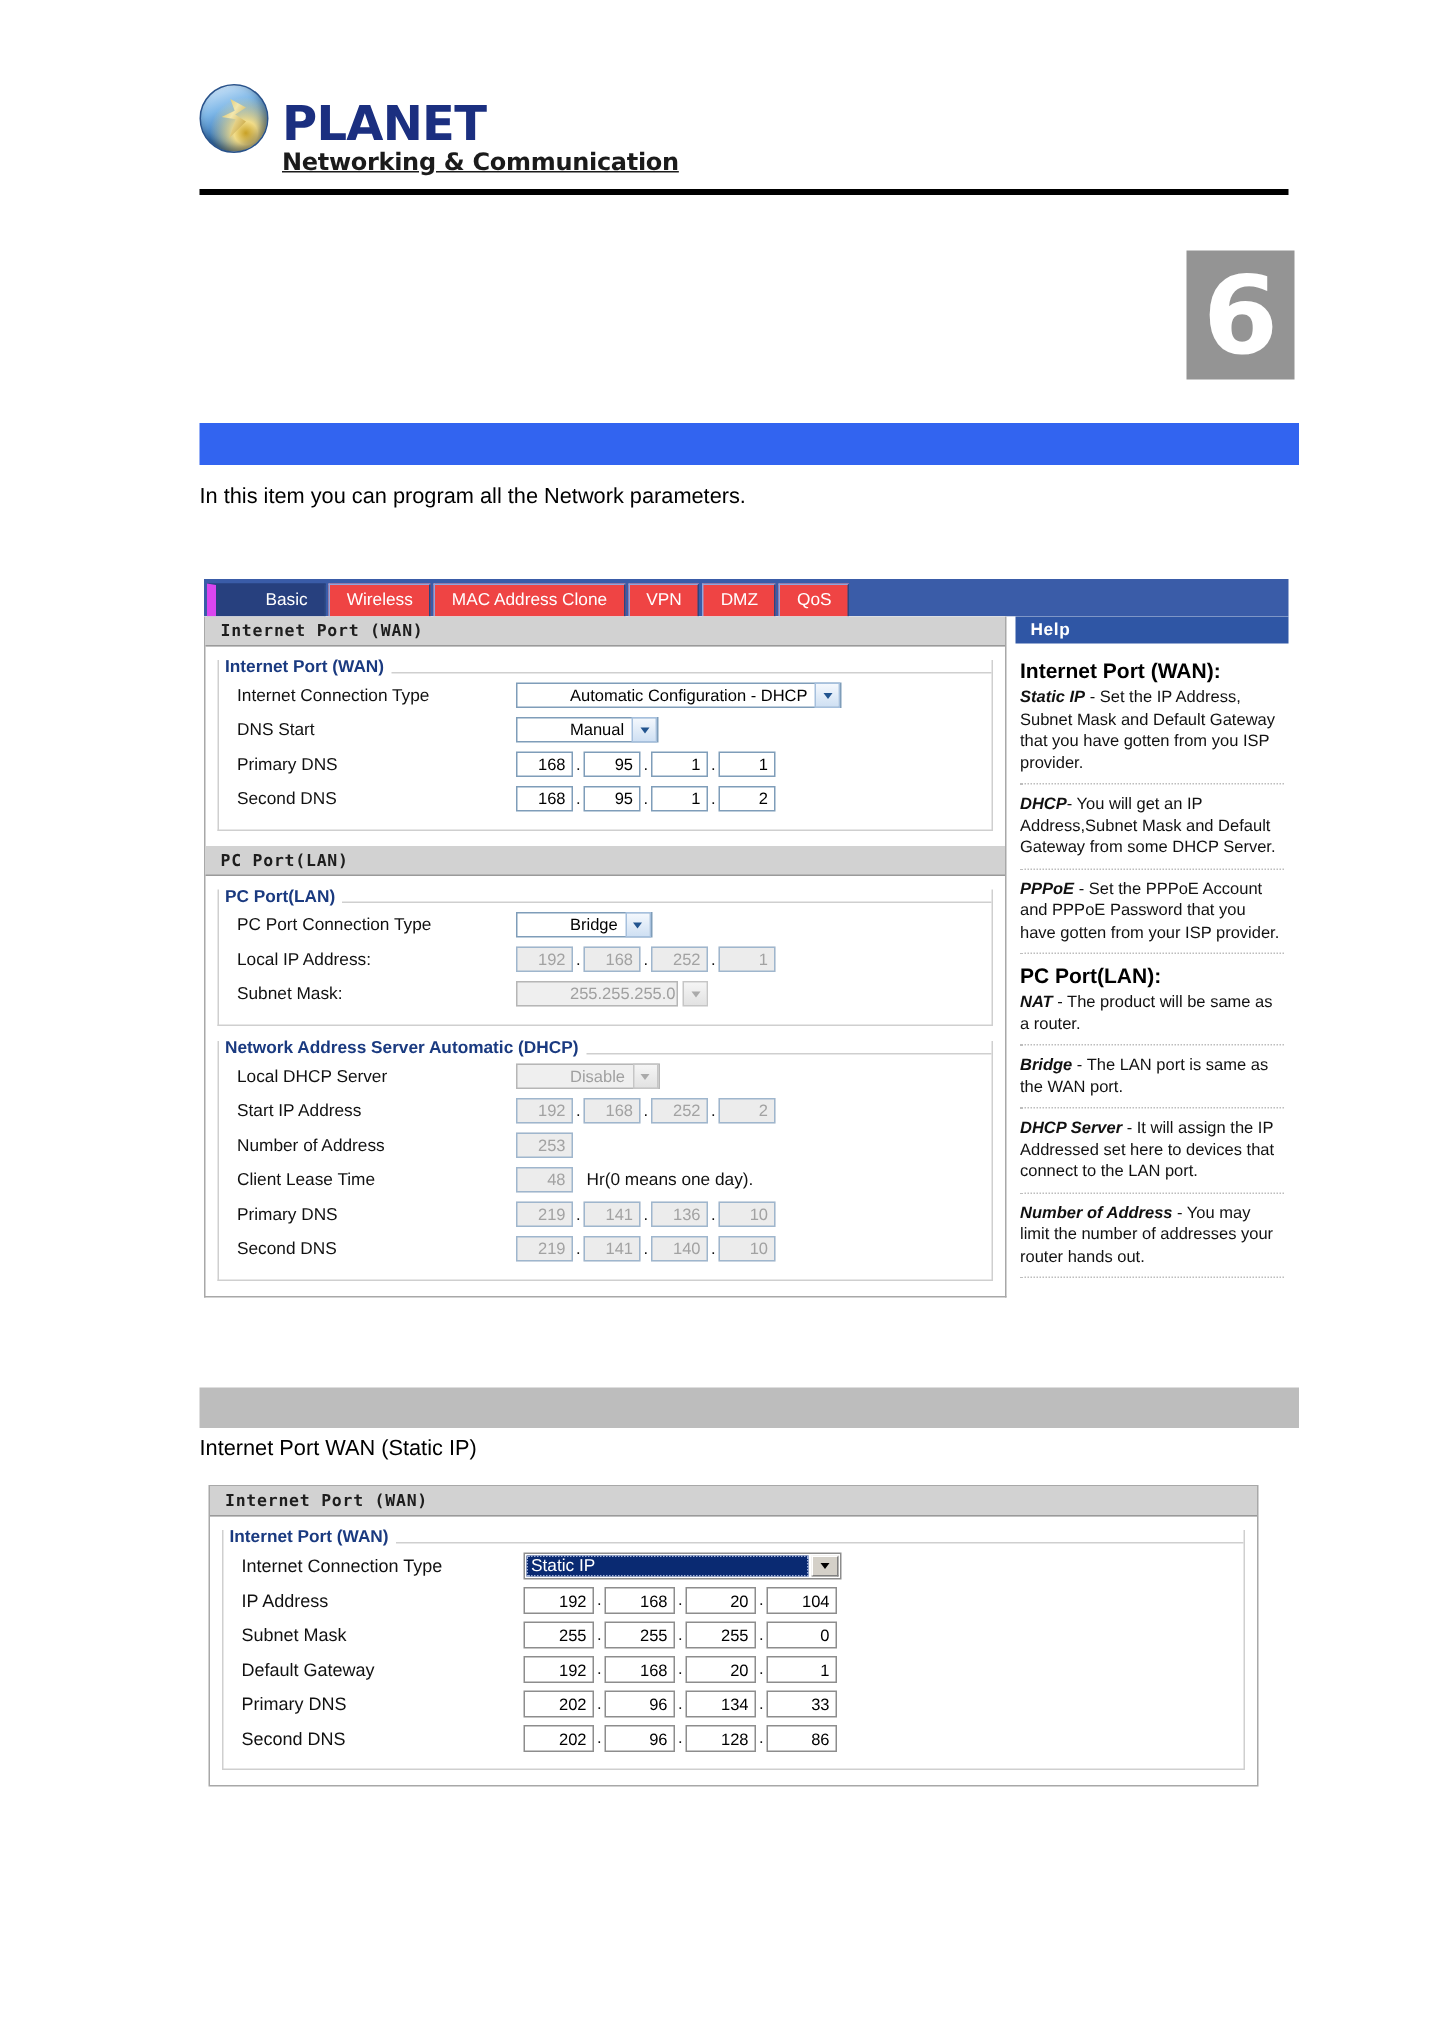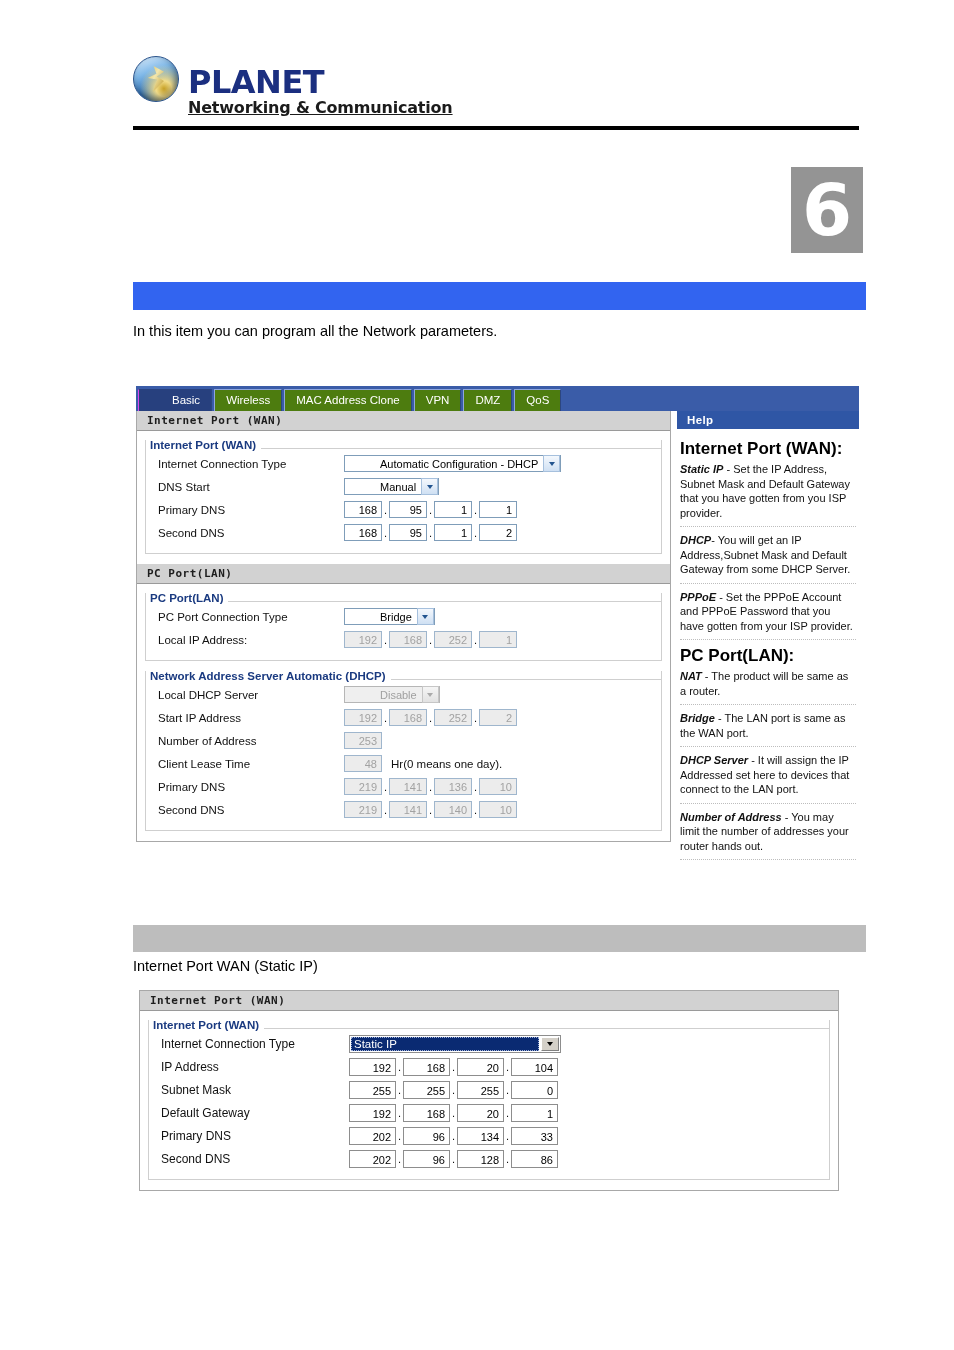--- a/index.html
+++ b/index.html
@@ -142,30 +142,30 @@
     padding-left: 2px;
     box-sizing: border-box;
   }
   .tab {
     height: 21px;
     line-height: 21px;
     padding: 0 11px;
     margin-right: 2px;
     font-size: 11.5px;
     color: #ffffff;
-    background: #4d7c0f;
+    background: #ef4444;
     border-top: 1px solid #8fa6dd;
     border-left: 1px solid #8fa6dd;
     border-right: 1px solid #2c4680;
     white-space: nowrap;
   }
   .tab.active {
     background: #27407e;
     border-top: 1px solid #27407e;
-    border-left: 1px solid #d946ef;
+    border-left: 6px solid #d946ef;
     padding-left: 33px;
   }
 
   .panes {
     display: flex;
     align-items: flex-start;
     background: #ffffff;
   }
   .pane-main {
     width: 535px;
@@ -304,21 +304,21 @@
   .help-title {
     background: #2f56a5;
     color: #fff;
     font-size: 11.5px;
     font-weight: bold;
     padding: 3px 0 3px 10px;
     letter-spacing: .4px;
   }
   .help-body { padding: 6px 3px 0 3px; }
   .help-h {
-    font-size: 17px;
+    font-size: 14px;
     font-weight: bold;
     color: #000;
     margin: 4px 0 3px 0;
   }
   .help-p {
     font-size: 11px;
     color: #111;
     line-height: 1.32;
     margin: 0 0 6px 0;
   }
@@ -498,20 +498,29 @@
             <div class="tb w-oct disabled">192</div>
             <span class="dot">.</span>
             <div class="tb w-oct disabled">168</div>
             <span class="dot">.</span>
             <div class="tb w-oct disabled">252</div>
             <span class="dot">.</span>
             <div class="tb w-oct disabled">1</div>
           </div>
         </div>
 
+        <div class="row">
+          <div class="lbl">Subnet Mask:</div>
+          <div class="ctl">
+            <div class="xpsel disabled" style="width:108px">
+              <span class="txt" style="flex:1">255.255.255.0</span>
+              <span class="arw"></span>
+            </div>
+          </div>
+        </div>
       </div>
 
       <div class="fieldset">
         <div class="legend">
           <span class="lg-text">Network Address Server Automatic (DHCP)</span>
           <span class="lg-rule"></span>
         </div>
 
         <div class="row">
           <div class="lbl">Local DHCP Server</div>

